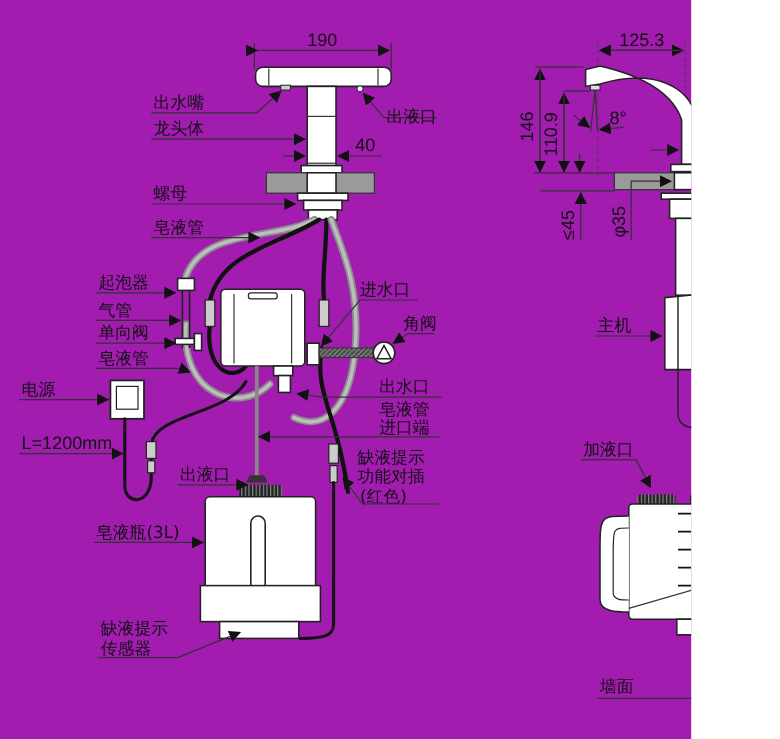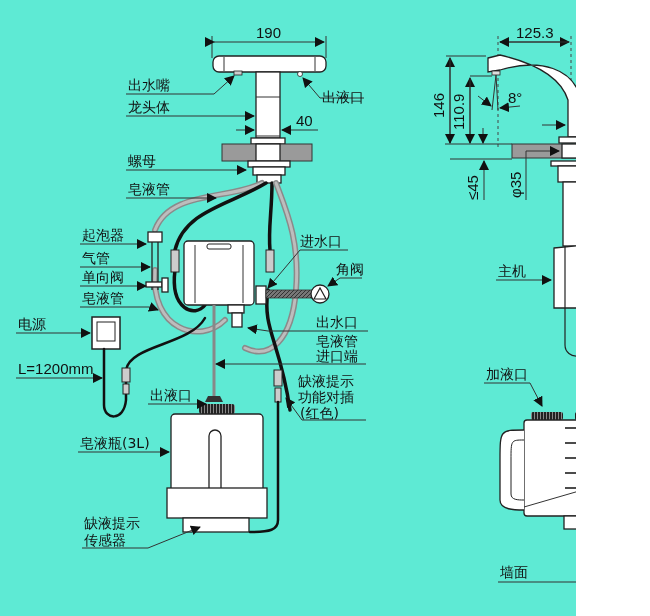--- a/index.html
+++ b/index.html
@@ -1,16 +1,16 @@
 <!DOCTYPE html>
 <html><head>
 <meta charset="utf-8">
 <style>
   html, body { margin:0; padding:0; background:#ffffff; }
-  #canvas { position:relative; width:576px; height:616px; overflow:hidden; background:#5eead4; }
+  #canvas { position:relative; width:576px; height:616px; overflow:hidden; background:#a21caf; }
   svg { position:absolute; left:0; top:0; }
   .lbl { font-family:"DejaVu Sans", sans-serif; font-size:14px; fill:#111; }
   .dim { font-family:"Liberation Sans", sans-serif; font-size:15px; fill:#111; }
   .scale { font-family:"DejaVu Serif", serif; font-size:5px; font-style:italic; font-weight:bold; fill:#111; }
   .ln { stroke:#222; stroke-width:1.3; fill:none; }
   .thin { stroke:#333; stroke-width:1; fill:none; }
   .grey { stroke:#8a8a8a; stroke-width:6; fill:none; stroke-linecap:round; }
   .greyin { stroke:#bdbdbd; stroke-width:3; fill:none; stroke-linecap:round; }
   .black { stroke:#111; stroke-width:3.5; fill:none; stroke-linecap:round; }
   .body { fill:#fff; stroke:#222; stroke-width:1.3; }

